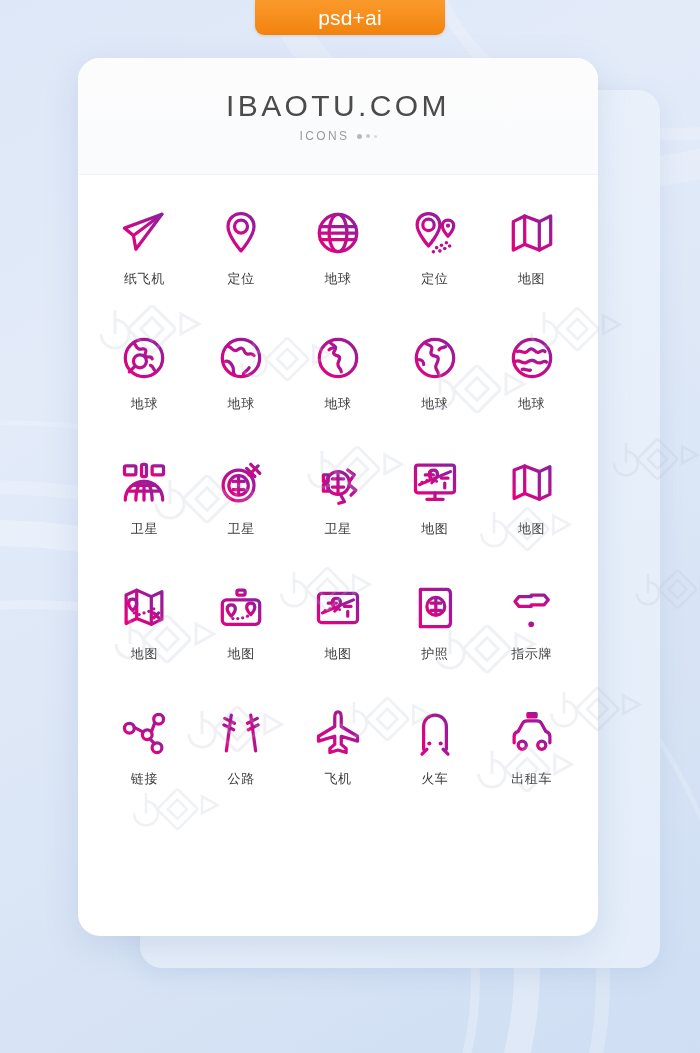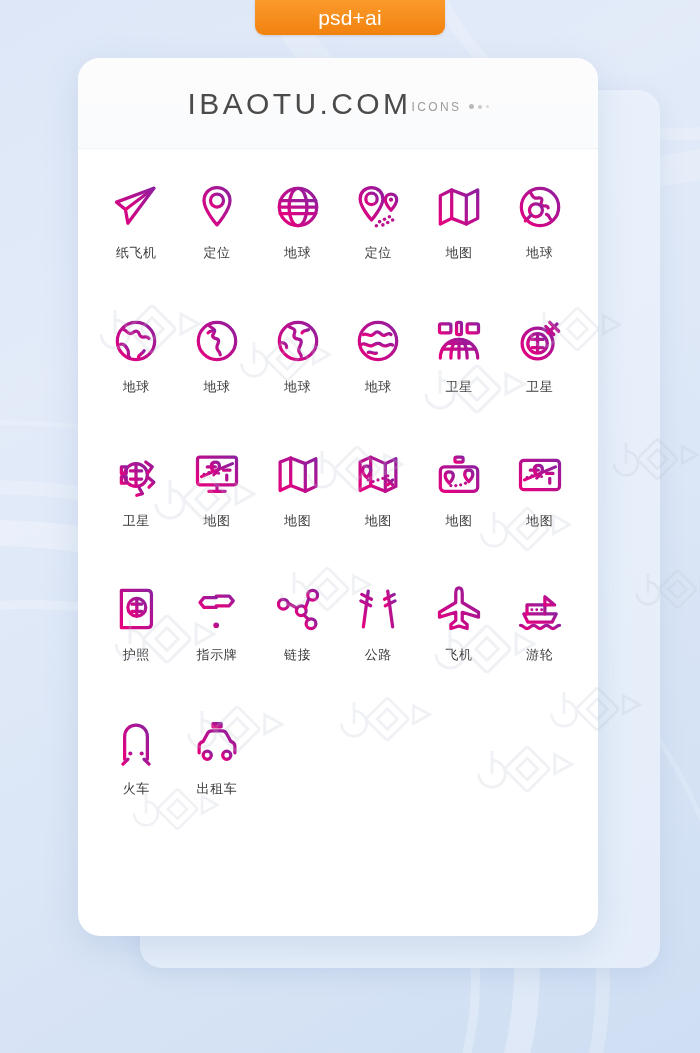--- a/index.html
+++ b/index.html
@@ -70,24 +70,25 @@
     width: 520px;
     height: 878px;
     background: #ffffff;
     border-radius: 22px;
     z-index: 10;
     box-shadow: 0 10px 34px rgba(108,138,185,0.20);
     overflow: hidden;
   }
 
   .card-header {
-    height: 91px;
+    height: 117px;
     background: linear-gradient(180deg, #fcfcfd 0%, #fafbfc 100%);
     border-bottom: 1px solid #f1f2f4;
     display: flex;
+    flex-direction: column;
     align-items: center;
     justify-content: center;
   }
 
   .brand-title {
     font-size: 30px;
     letter-spacing: 3.4px;
     color: #4b4b4b;
     font-weight: 400;
     line-height: 1.1;
@@ -107,22 +108,22 @@
   }
   .dots { display: flex; align-items: center; gap: 4px; }
   .dots i { display: block; border-radius: 50%; background: #b9b9b9; }
   .dots i:nth-child(1) { width: 5px; height: 5px; }
   .dots i:nth-child(2) { width: 4px; height: 4px; background: #c9c9c9; }
   .dots i:nth-child(3) { width: 3px; height: 3px; background: #dadada; }
 
   
   .grid {
     display: grid;
-    grid-template-columns: repeat(6, 1fr);
-    row-gap: 16px;
+    grid-template-columns: repeat(5, 1fr);
+    row-gap: 7px;
     padding: 22px 18px 0 18px;
   }
 
   .cell {
     height: 118px;
     display: flex;
     flex-direction: column;
     align-items: center;
     justify-content: flex-start;
     padding-top: 10px;
@@ -462,35 +463,20 @@
         <span class="ic">
           <svg viewBox="0 0 64 64">
             <path fill="none" stroke="url(#ig)" stroke-width="4" stroke-linecap="round" stroke-linejoin="round" d="M32 6c-3 0-4 3-4 7v11L8 36v6l20-6v10l-6 5v5l10-3 10 3v-5l-6-5V36l20 6v-6l-20-12V13c0-4-1-7-4-7z"></path>
           </svg>
         </span>
         <div class="cell-label">飞机</div>
       </div>
       <div class="cell">
         <span class="ic">
           <svg viewBox="0 0 64 64">
-            <path fill="none" stroke="url(#ig)" stroke-width="4" stroke-linecap="round" stroke-linejoin="round" d="M12 38h40l-5 10H17z"></path>
-            <path fill="none" stroke="url(#ig)" stroke-width="4" stroke-linecap="round" stroke-linejoin="round" d="M16 38V27h22v11"></path>
-            <path fill="none" stroke="url(#ig)" stroke-width="4" stroke-linecap="round" stroke-linejoin="round" d="M38 27 L50 27 L38 17 Z"></path>
-            <path fill="none" stroke="url(#ig)" stroke-width="4" stroke-linecap="round" stroke-linejoin="round" d="M27 17v10"></path>
-            <circle fill="url(#ig)" stroke="none" cx="22" cy="33" r="1.8"></circle>
-            <circle fill="url(#ig)" stroke="none" cx="28" cy="33" r="1.8"></circle>
-            <circle fill="url(#ig)" stroke="none" cx="34" cy="33" r="1.8"></circle>
-            <path fill="none" stroke="url(#ig)" stroke-width="4" stroke-linecap="round" stroke-linejoin="round" d="M8 52c4 0 4 4 8 4s4-4 8-4 4 4 8 4 4-4 8-4 4 4 8 4 4-4 8-4"></path>
-          </svg>
-        </span>
-        <div class="cell-label">游轮</div>
-      </div>
-      <div class="cell">
-        <span class="ic">
-          <svg viewBox="0 0 64 64">
             <path fill="none" stroke="url(#ig)" stroke-width="4" stroke-linecap="round" stroke-linejoin="round" d="M18 52V24c0-8 6-14 14-14s14 6 14 14v28"></path>
             <path fill="none" stroke="url(#ig)" stroke-width="4" stroke-linecap="round" stroke-linejoin="round" d="M20 38h24"></path>
             <path fill="none" stroke="url(#ig)" stroke-width="4" stroke-linecap="round" stroke-linejoin="round" d="M24 18h16"></path>
             <path fill="none" stroke="url(#ig)" stroke-width="4" stroke-linecap="round" stroke-linejoin="round" d="M22 52h20"></path>
             <circle fill="url(#ig)" stroke="none" cx="25" cy="45" r="2.5"></circle>
             <circle fill="url(#ig)" stroke="none" cx="39" cy="45" r="2.5"></circle>
             <path fill="none" stroke="url(#ig)" stroke-width="4" stroke-linecap="round" stroke-linejoin="round" d="M22 52 L16 58M42 52 L48 58"></path>
           </svg>
         </span>
         <div class="cell-label">火车</div>

